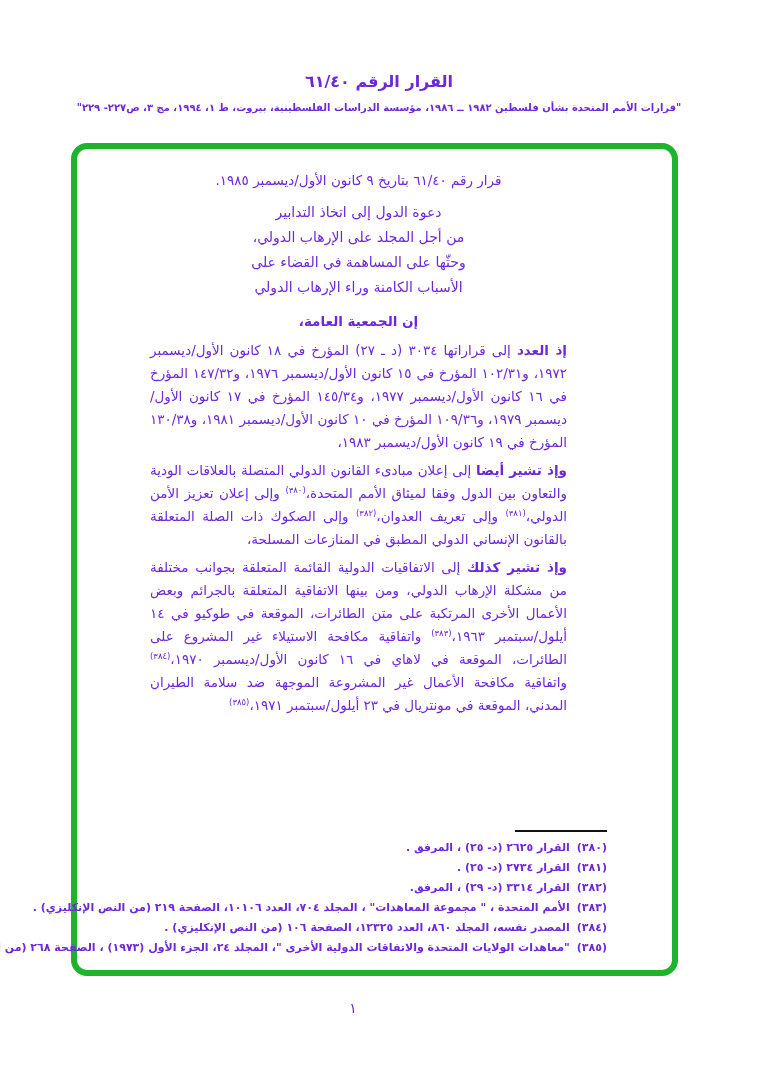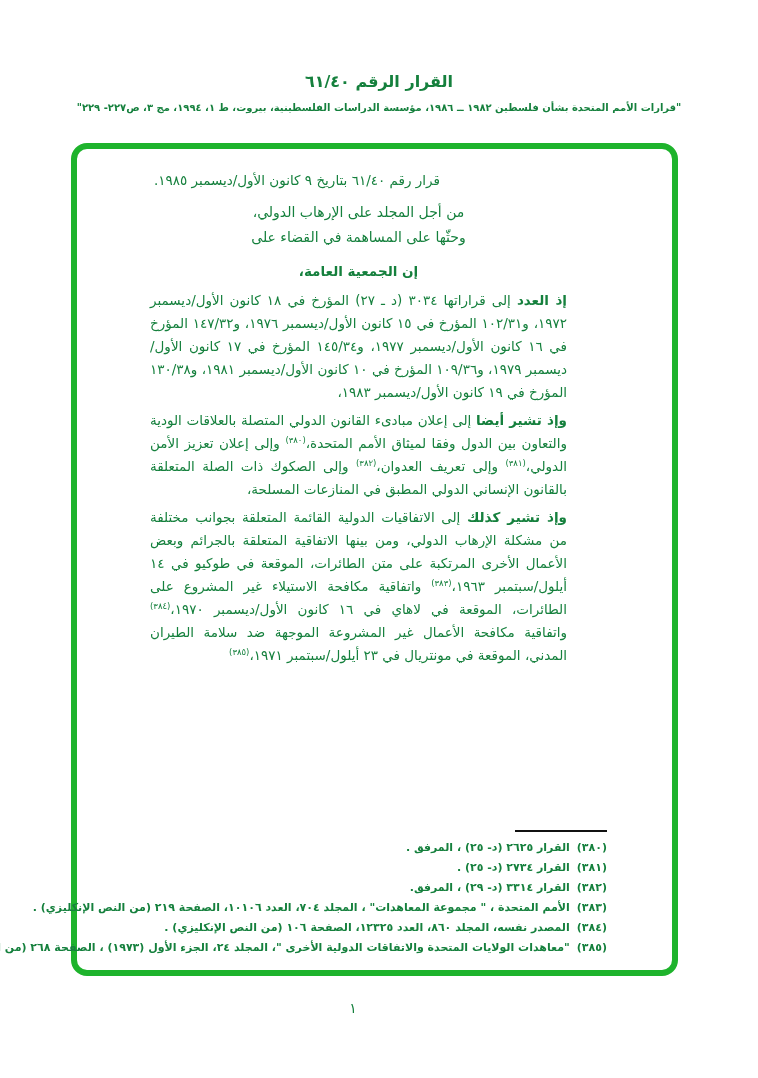--- a/index.html
+++ b/index.html
@@ -19,21 +19,21 @@
   .frame{
     position:absolute;top:143px;left:71px;width:595px;height:821px;
     border:6px solid #1eb32c;border-radius:16px;background:#fff;
   }
   .frame-inner{
     position:absolute;top:0;left:0;right:0;bottom:0;
     padding:20px 105px 12px 73px;
     display:flex;flex-direction:column;
   }
   .body-area{font-size:13.5px;line-height:23px;text-align:justify;}
-  .intro{margin:0 4px 8px;text-align:left;}
+  .intro{margin:0 4px 8px;text-align:center;}
   .heading{
     text-align:center;margin:0 0 10px;font-size:14px;line-height:25px;
   }
   .salutation{font-weight:bold;margin:0 0 6px;text-align:center;}
   .para{margin:0 0 5px;}
   .para b{font-weight:bold;}
   sup.fn-ref{font-size:8.5px;line-height:0;vertical-align:super;}
   .footnotes{
     margin-top:auto;margin-left:-47px;margin-right:-40px;
     font-size:11px;font-weight:bold;line-height:20px;text-align:right;
@@ -42,34 +42,36 @@
   .fn-item{white-space:nowrap;}
   .fn-marker{margin-left:7px;}
   .page-num{
     position:absolute;top:1000px;left:0;width:706px;text-align:center;
     font-size:14px;
   }
 </style>
 </head>
 <body>
 
-<div id="page" style="color: #15803d;">
+<div id="page" style="color: #6d28d9;">
 
   <div class="hdr-title">القرار الرقم ٦١/٤٠</div>
 
   <div class="hdr-src">"قرارات الأمم المتحدة بشأن فلسطين ١٩٨٢ ــ ١٩٨٦، مؤسسة الدراسات الفلسطينية، بيروت، ط ١، ١٩٩٤، مج ٣، ص٢٢٧- ٢٢٩"</div>
 
   <div class="frame" style="border-color: rgb(30, 179, 44);">
     <div class="frame-inner">
 
       <div class="body-area">
         <p class="intro">قرار رقم ٦١/٤٠ بتاريخ ٩ كانون الأول/ديسمبر ١٩٨٥.</p>
         <div class="heading" id="heading">
+            <div>دعوة الدول إلى اتخاذ التدابير</div>
             <div>من أجل المجلد على الإرهاب الدولي،</div>
             <div>وحثّها على المساهمة في القضاء على</div>
+            <div>الأسباب الكامنة وراء الإرهاب الدولي</div>
           </div>
         <p class="salutation">إن الجمعية العامة،</p>
         <div id="paragraphs">
             <p class="para"><b>إذ العدد</b><span> إلى قراراتها ٣٠٣٤ (د ـ ٢٧) المؤرخ في ١٨ كانون الأول/ديسمبر ١٩٧٢، و١٠٢/٣١ المؤرخ في ١٥ كانون الأول/ديسمبر ١٩٧٦، و١٤٧/٣٢ المؤرخ في ١٦ كانون الأول/ديسمبر ١٩٧٧، و١٤٥/٣٤ المؤرخ في ١٧ كانون الأول/ديسمبر ١٩٧٩، و١٠٩/٣٦ المؤرخ في ١٠ كانون الأول/ديسمبر ١٩٨١، و١٣٠/٣٨ المؤرخ في ١٩ كانون الأول/ديسمبر ١٩٨٣،</span></p>
             <p class="para"><b>وإذ تشير أيضا</b><span> إلى إعلان مبادىء القانون الدولي المتصلة بالعلاقات الودية والتعاون بين الدول وفقا لميثاق الأمم المتحدة،</span><sup class="fn-ref">(٣٨٠)</sup><span> وإلى إعلان تعزيز الأمن الدولي،</span><sup class="fn-ref">(٣٨١)</sup><span> وإلى تعريف العدوان،</span><sup class="fn-ref">(٣٨٢)</sup><span> وإلى الصكوك ذات الصلة المتعلقة بالقانون الإنساني الدولي المطبق في المنازعات المسلحة،</span></p>
             <p class="para"><b>وإذ تشير كذلك</b><span> إلى الاتفاقيات الدولية القائمة المتعلقة بجوانب مختلفة من مشكلة الإرهاب الدولي، ومن بينها الاتفاقية المتعلقة بالجرائم وبعض الأعمال الأخرى المرتكبة على متن الطائرات، الموقعة في طوكيو في ١٤ أيلول/سبتمبر ١٩٦٣،</span><sup class="fn-ref">(٣٨٣)</sup><span> واتفاقية مكافحة الاستيلاء غير المشروع على الطائرات، الموقعة في لاهاي في ١٦ كانون الأول/ديسمبر ١٩٧٠،</span><sup class="fn-ref">(٣٨٤)</sup><span> واتفاقية مكافحة الأعمال غير المشروعة الموجهة ضد سلامة الطيران المدني، الموقعة في مونتريال في ٢٣ أيلول/سبتمبر ١٩٧١،</span><sup class="fn-ref">(٣٨٥)</sup></p>
           </div>
       </div>
 
       <div class="footnotes">

